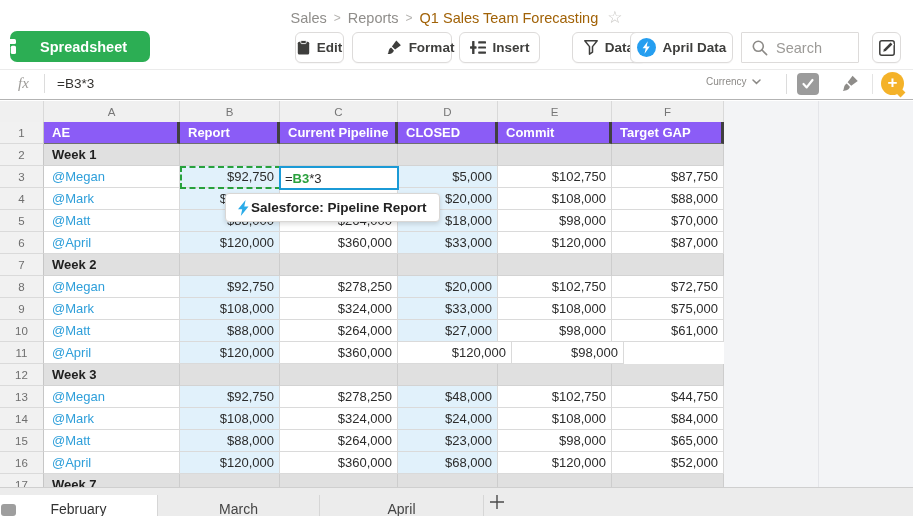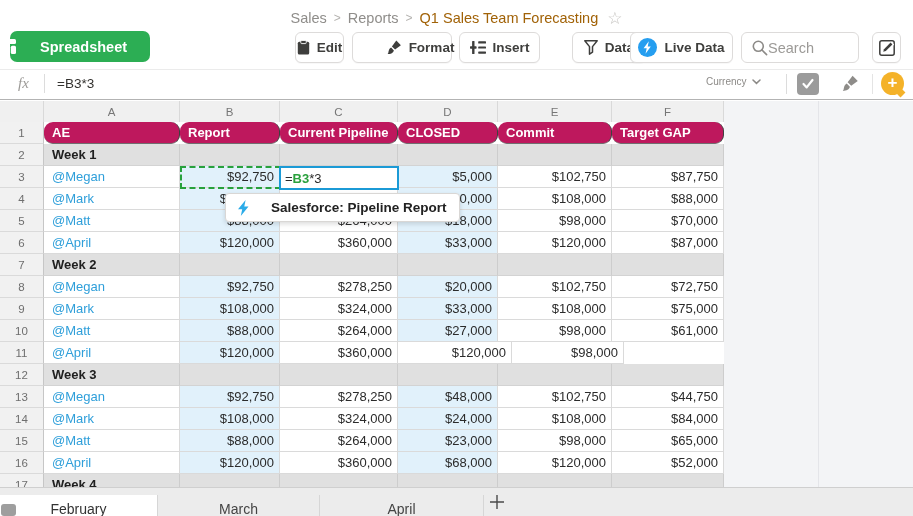--- a/index.html
+++ b/index.html
@@ -1,29 +1,29 @@
 <!DOCTYPE html>
 <html><head>
 <meta charset="utf-8">
 <style>
   * { margin:0; padding:0; box-sizing:border-box; }
   html,body { width:913px; height:516px; overflow:hidden; }
   body { font-family:"Liberation Sans",sans-serif; background:#fff; position:relative; color:#2b2b2b; }
 
   
-  .breadcrumb { position:absolute; top:10px; left:0; right:0; height:27px; display:flex; justify-content:center; gap:7px; font-size:14.5px; }
+  .breadcrumb { position:absolute; top:4px; left:0; right:0; height:27px; display:flex; align-items:center; justify-content:center; gap:7px; font-size:14.5px; }
   .crumb { color:#8f8d8a; }
   .crumb-sep { color:#b5b3b0; font-size:12px; padding-top:1px; }
   .crumb-current { color:#a16207; }
   .star { color:#c6c4c1; font-size:17px; line-height:1; margin-left:2px; }
 
   
   .tbtn { position:absolute; top:32px; height:31px; background:#fff; border:1px solid #dddbda; border-radius:6px; display:flex; align-items:center; justify-content:center; gap:7px; font-size:13.5px; font-weight:bold; color:#3e3e3c; box-shadow:0 1px 1px rgba(0,0,0,0.03); }
   .ss-btn { position:absolute; left:10px; top:31px; width:140px; height:31px; background:#2cae54; border-radius:7px; display:flex; align-items:center; justify-content:center; gap:24px; color:#fff; font-size:14.5px; font-weight:bold; }
-  .search-box { position:absolute; left:741px; top:32px; width:118px; height:31px; border:1px solid #dddbda; border-radius:6px; background:#fff; display:flex; align-items:center; padding:0 10px; }
+  .search-box { position:absolute; left:741px; top:32px; width:118px; height:31px; border:1px solid #dddbda; border-radius:1px; background:#fff; display:flex; align-items:center; gap:8px; padding:0 10px; }
   .search-ph { color:#9c9a97; font-size:14.5px; }
   .toolbar-sep { position:absolute; top:69px; left:0; width:913px; height:1px; background:#ebebeb; }
 
   
   .fxbar { position:absolute; top:70px; left:0; width:913px; height:28px; background:#fff; }
   .fx { position:absolute; left:18px; top:5px; font-family:"Liberation Serif",serif; font-style:italic; font-size:15px; color:#9c9a97; }
   .fx-div { position:absolute; left:44px; top:4px; width:1px; height:19px; background:#dcdcdc; }
   .formula-text { position:absolute; left:57px; top:6px; font-size:13.5px; color:#33322f; }
   .fmt-dd { position:absolute; left:706px; top:6px; display:flex; align-items:center; gap:5px; font-size:10px; color:#8c8a87; }
   .fdiv1 { position:absolute; left:786px; top:4px; width:1px; height:20px; background:#dcdcdc; }
@@ -40,31 +40,31 @@
   .ghost-line { position:absolute; left:818px; top:1px; width:1px; height:387px; background:#e4e5e9; }
   .colhead { position:absolute; top:1px; left:0; display:flex; height:21px; }
   .ch { background:#f0f0f0; color:#767676; font-size:11.5px; display:flex; align-items:center; justify-content:center; border-right:1px solid #d9d9d9; }
   .rows { position:absolute; top:22px; left:0; width:724px; }
   .row { display:flex; height:22px; }
   .gut { width:44px; background:#f1f1f1; color:#6e6e6e; font-size:11.5px; display:flex; align-items:center; justify-content:center; border-right:1px solid #c6c6c6; border-bottom:1px solid #dadada; }
   .cell { border-right:1px solid #dadada; border-bottom:1px solid #dadada; font-size:13px; display:flex; align-items:center; padding:0 5px 0 8px; color:#2b2b2b; background:#fff; white-space:nowrap; overflow:hidden; }
   .cell.numv { justify-content:flex-end; }
   .cell.bluebg { background:#e1f1fb; }
   .cell.name { color:#2f9fda; }
-  .row.header .cell { background:#be185d; color:#fff; font-weight:bold; border-right:1px solid #404040; border-bottom:1px solid #6f6f6f;border-radius:9px; }
+  .row.header .cell { background:#8b5cf6; color:#fff; font-weight:bold; border-right:3px solid #404040; border-bottom:1px solid #6f6f6f; }
   .row.week .cell { background:#e0e0e0; border-right:1px solid #cdcdcd; border-bottom:1px solid #d3d3d3; }
   .row.week .cell.wk { font-weight:bold; color:#202020; }
   .wA{width:136px}.wB{width:100px}.wC{width:118px}.wD{width:100px}.wE{width:114px}.wF{width:112px}
   .chA{width:44px}
 
   .b3sel { position:absolute; left:180px; top:66px; width:101px; height:23px; border:2px dashed #28a13c; z-index:3; }
   .c3sel { position:absolute; left:279px; top:66px; width:120px; height:24px; border:2px solid #1b9ad6; background:#fff; z-index:3; display:flex; align-items:center; padding-left:4px; font-size:13px; }
   .f-ref { color:#2aa13d;font-weight:bold; }
 
-  .tooltip { position:absolute; left:225px; top:193px; height:29px; display:flex; align-items:center; gap:21px; padding:0 12px; background:#fff; border:1px solid #d9d7d5; border-radius:4px; box-shadow:0 2px 5px rgba(0,0,0,0.14); font-weight:bold; font-size:13.5px; color:#222; z-index:6; }
+  .tooltip { position:absolute; left:225px; top:193px; height:29px; display:flex; align-items:center; gap:1px; padding:0 12px; background:#fff; border:1px solid #d9d7d5; border-radius:4px; box-shadow:0 2px 5px rgba(0,0,0,0.14); font-weight:bold; font-size:13.5px; color:#222; z-index:6; }
 
   
   .tabbar { position:absolute; top:487px; left:0; width:913px; height:29px; background:#ececec; border-top:1px solid #cfcfcf; }
   .tab { position:absolute; top:7px; height:28px; display:flex; align-items:center; justify-content:center; border-right:1px solid #d6d6d6; font-size:14px; color:#444; }
   .tab.active { background:#fff; color:#333; }
   .tab-plus { position:absolute; left:482px; top:0; width:30px; height:28px; display:flex; align-items:center; justify-content:center; font-size:20px; font-weight:400; color:#555; }
   .scrollnub { position:absolute; left:1px; top:504px; width:15px; height:12px; background:#9e9e9e; border-radius:3px; z-index:7; }
 </style>
 </head>
 <body>
@@ -136,21 +136,21 @@
   <span>Data</span>
 </div>
 
 <div class="tbtn" style="left:630px; width:103px;">
   <span style="display:flex;">
     <svg width="19" height="19" viewBox="0 0 19 19">
         <circle cx="9.5" cy="9.5" r="9.5" fill="#259ef0"></circle>
         <path d="M10.8 3.2L5.6 10.3h3.1l-1.2 5.4 5.3-7.3h-3.1z" fill="#fff"></path>
       </svg>
   </span>
-  <span>Live Data</span>
+  <span>April Data</span>
 </div>
 
 <div class="search-box">
   <span style="display:flex;">
     <svg width="16" height="16" viewBox="0 0 16 16">
         <circle cx="6.3" cy="6.3" r="5" stroke="#8c8a87" stroke-width="1.6" fill="none"></circle>
         <line x1="10" y1="10" x2="14.6" y2="14.6" stroke="#8c8a87" stroke-width="1.6" stroke-linecap="round"></line>
       </svg>
   </span>
   <span class="search-ph">Search</span>
@@ -347,21 +347,21 @@
         <div class="gut">16</div>
         <div class="cell name wA">@April</div>
         <div class="cell wB numv bluebg">$120,000</div>
         <div class="cell wC numv">$360,000</div>
         <div class="cell wD numv bluebg">$68,000</div>
         <div class="cell wE numv">$120,000</div>
         <div class="cell wF numv">$52,000</div>
       </div>
       <div class="row week">
         <div class="gut">17</div>
-        <div class="cell wA wk">Week 4</div>
+        <div class="cell wA wk">Week 7</div>
         <div class="cell wB"></div>
         <div class="cell wC"></div>
         <div class="cell wD"></div>
         <div class="cell wE"></div>
         <div class="cell wF"></div>
       </div>
     </div>
   <div class="b3sel"></div>
   <div class="c3sel">
       <span>=</span>

